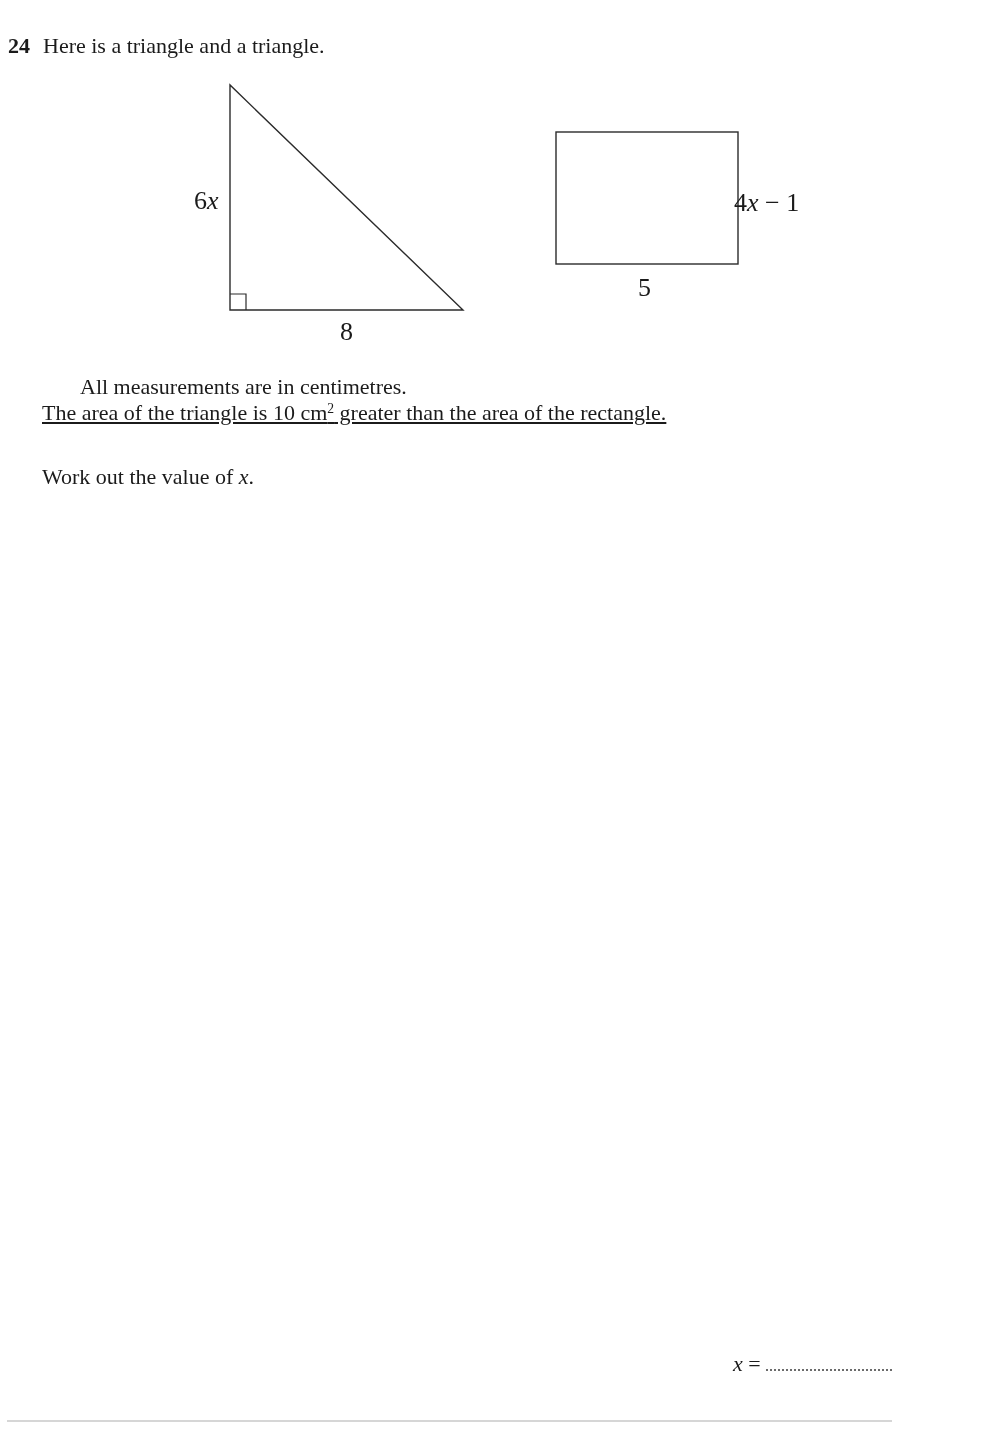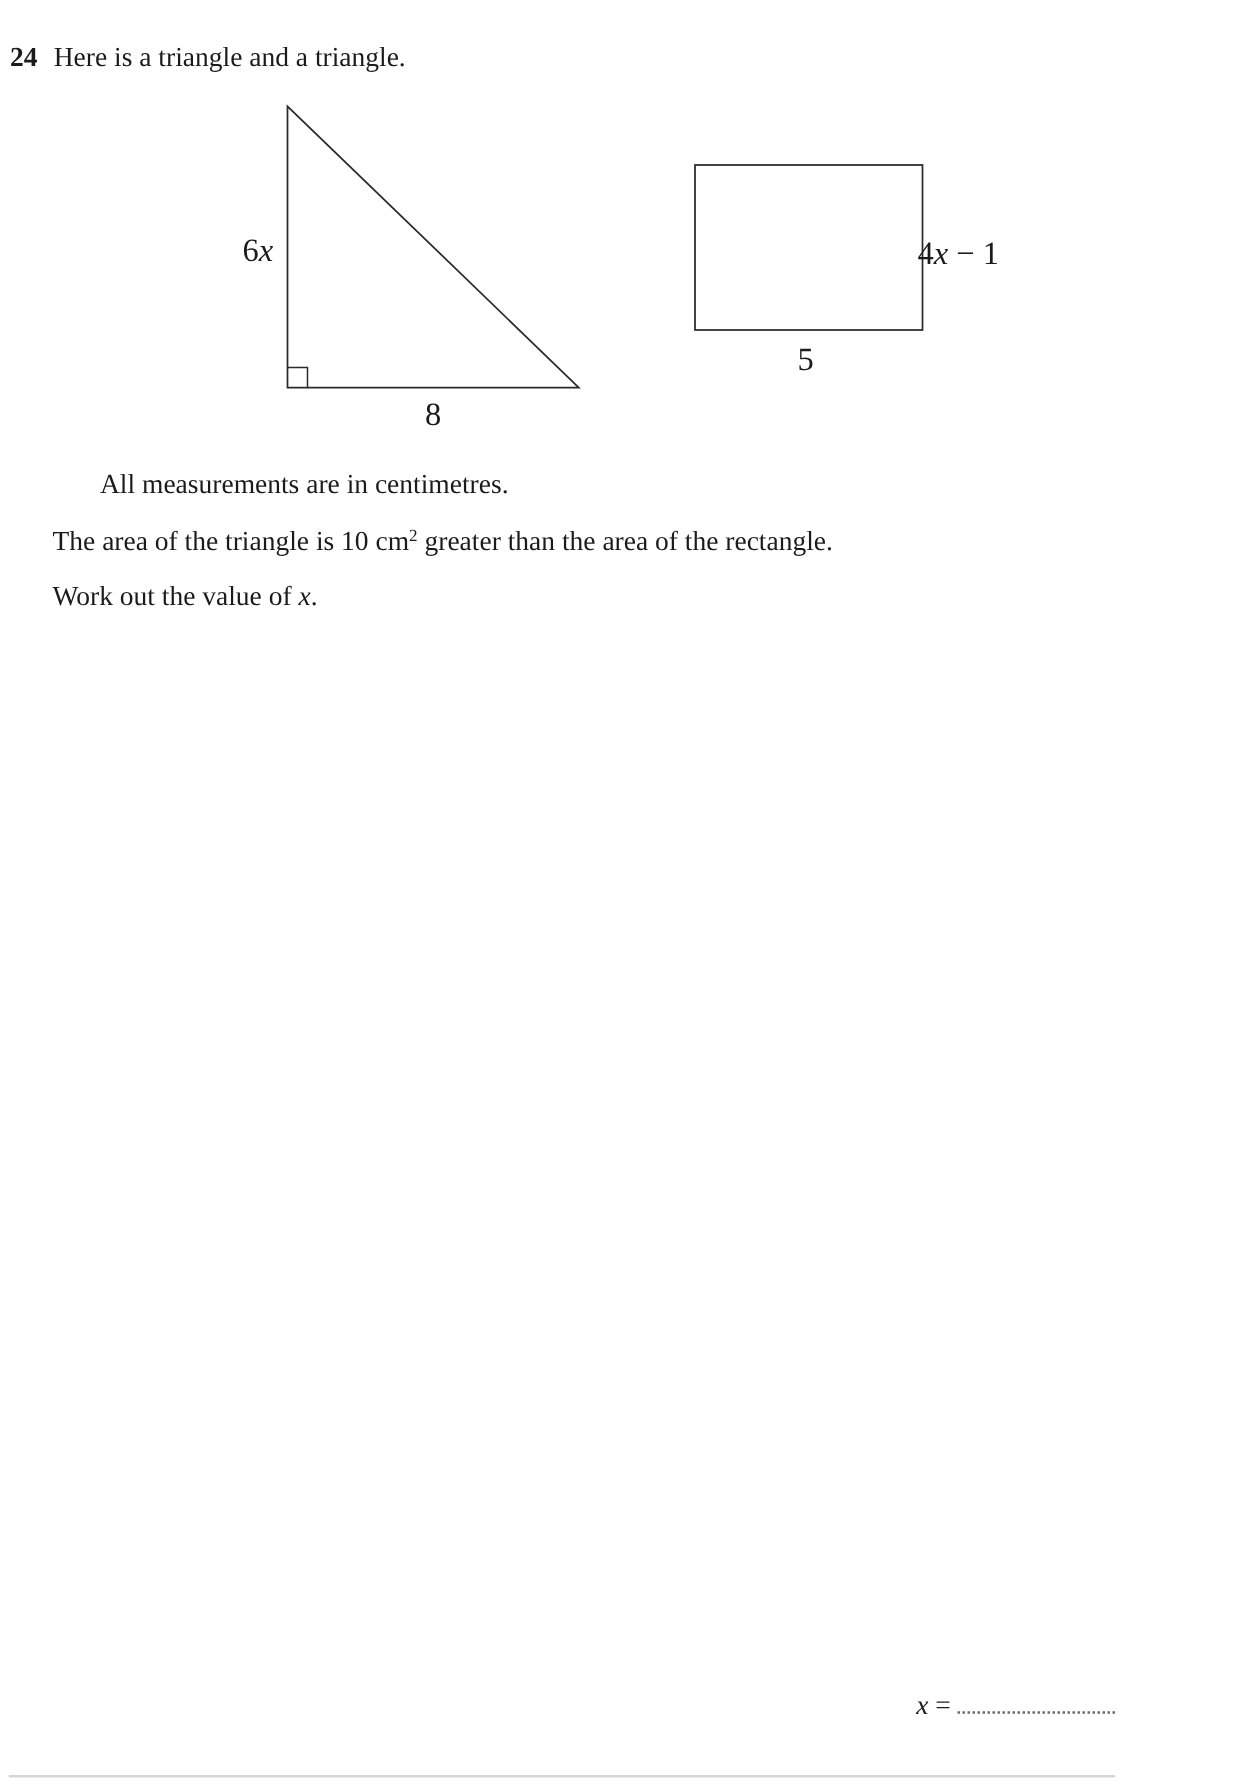--- a/index.html
+++ b/index.html
@@ -49,21 +49,21 @@
   <span class="abs fig-label" style="left:340px; top:317px;">8</span>
 
   <svg class="abs" style="left:549px; top:125px;" width="200" height="146" viewBox="0 0 200 146">
     <rect x="7" y="7" width="182" height="132" fill="none" stroke="#2b2b2b" stroke-width="1.4"></rect>
   </svg>
   <span class="abs fig-label" style="left:734px; top:188px;font-family:Liberation Serif, serif;"><span>4</span><span class="var">x</span><span> − 1</span></span>
   <span class="abs fig-label" style="left:638px; top:273px;">5</span>
 
   <div class="abs txt" style="left:36px; top:374px;margin-left:44px;">All measurements are in centimetres.</div>
 
-  <div class="abs txt" style="left:42px; top:420px;"><span>The area of the triangle is 10 cm</span><sup class="sq">2</sup><span> greater than the area of the rectangle.</span></div>
+  <div class="abs txt" style="left:42px; top:400px;text-decoration:underline;"><span>The area of the triangle is 10 cm</span><sup class="sq">2</sup><span> greater than the area of the rectangle.</span></div>
 
   <div class="abs txt" style="left:42px; top:464px;"><span>Work out the value of </span><span class="var">x</span><span>.</span></div>
 
   <div class="abs txt" style="left:733px; top:1351px;"><span class="var">x</span>&nbsp;<span>=</span>&nbsp;<span class="dots"></span></div>
 
 
   <div class="rule" style="top:1420px;"></div>
 
 </div>
 

